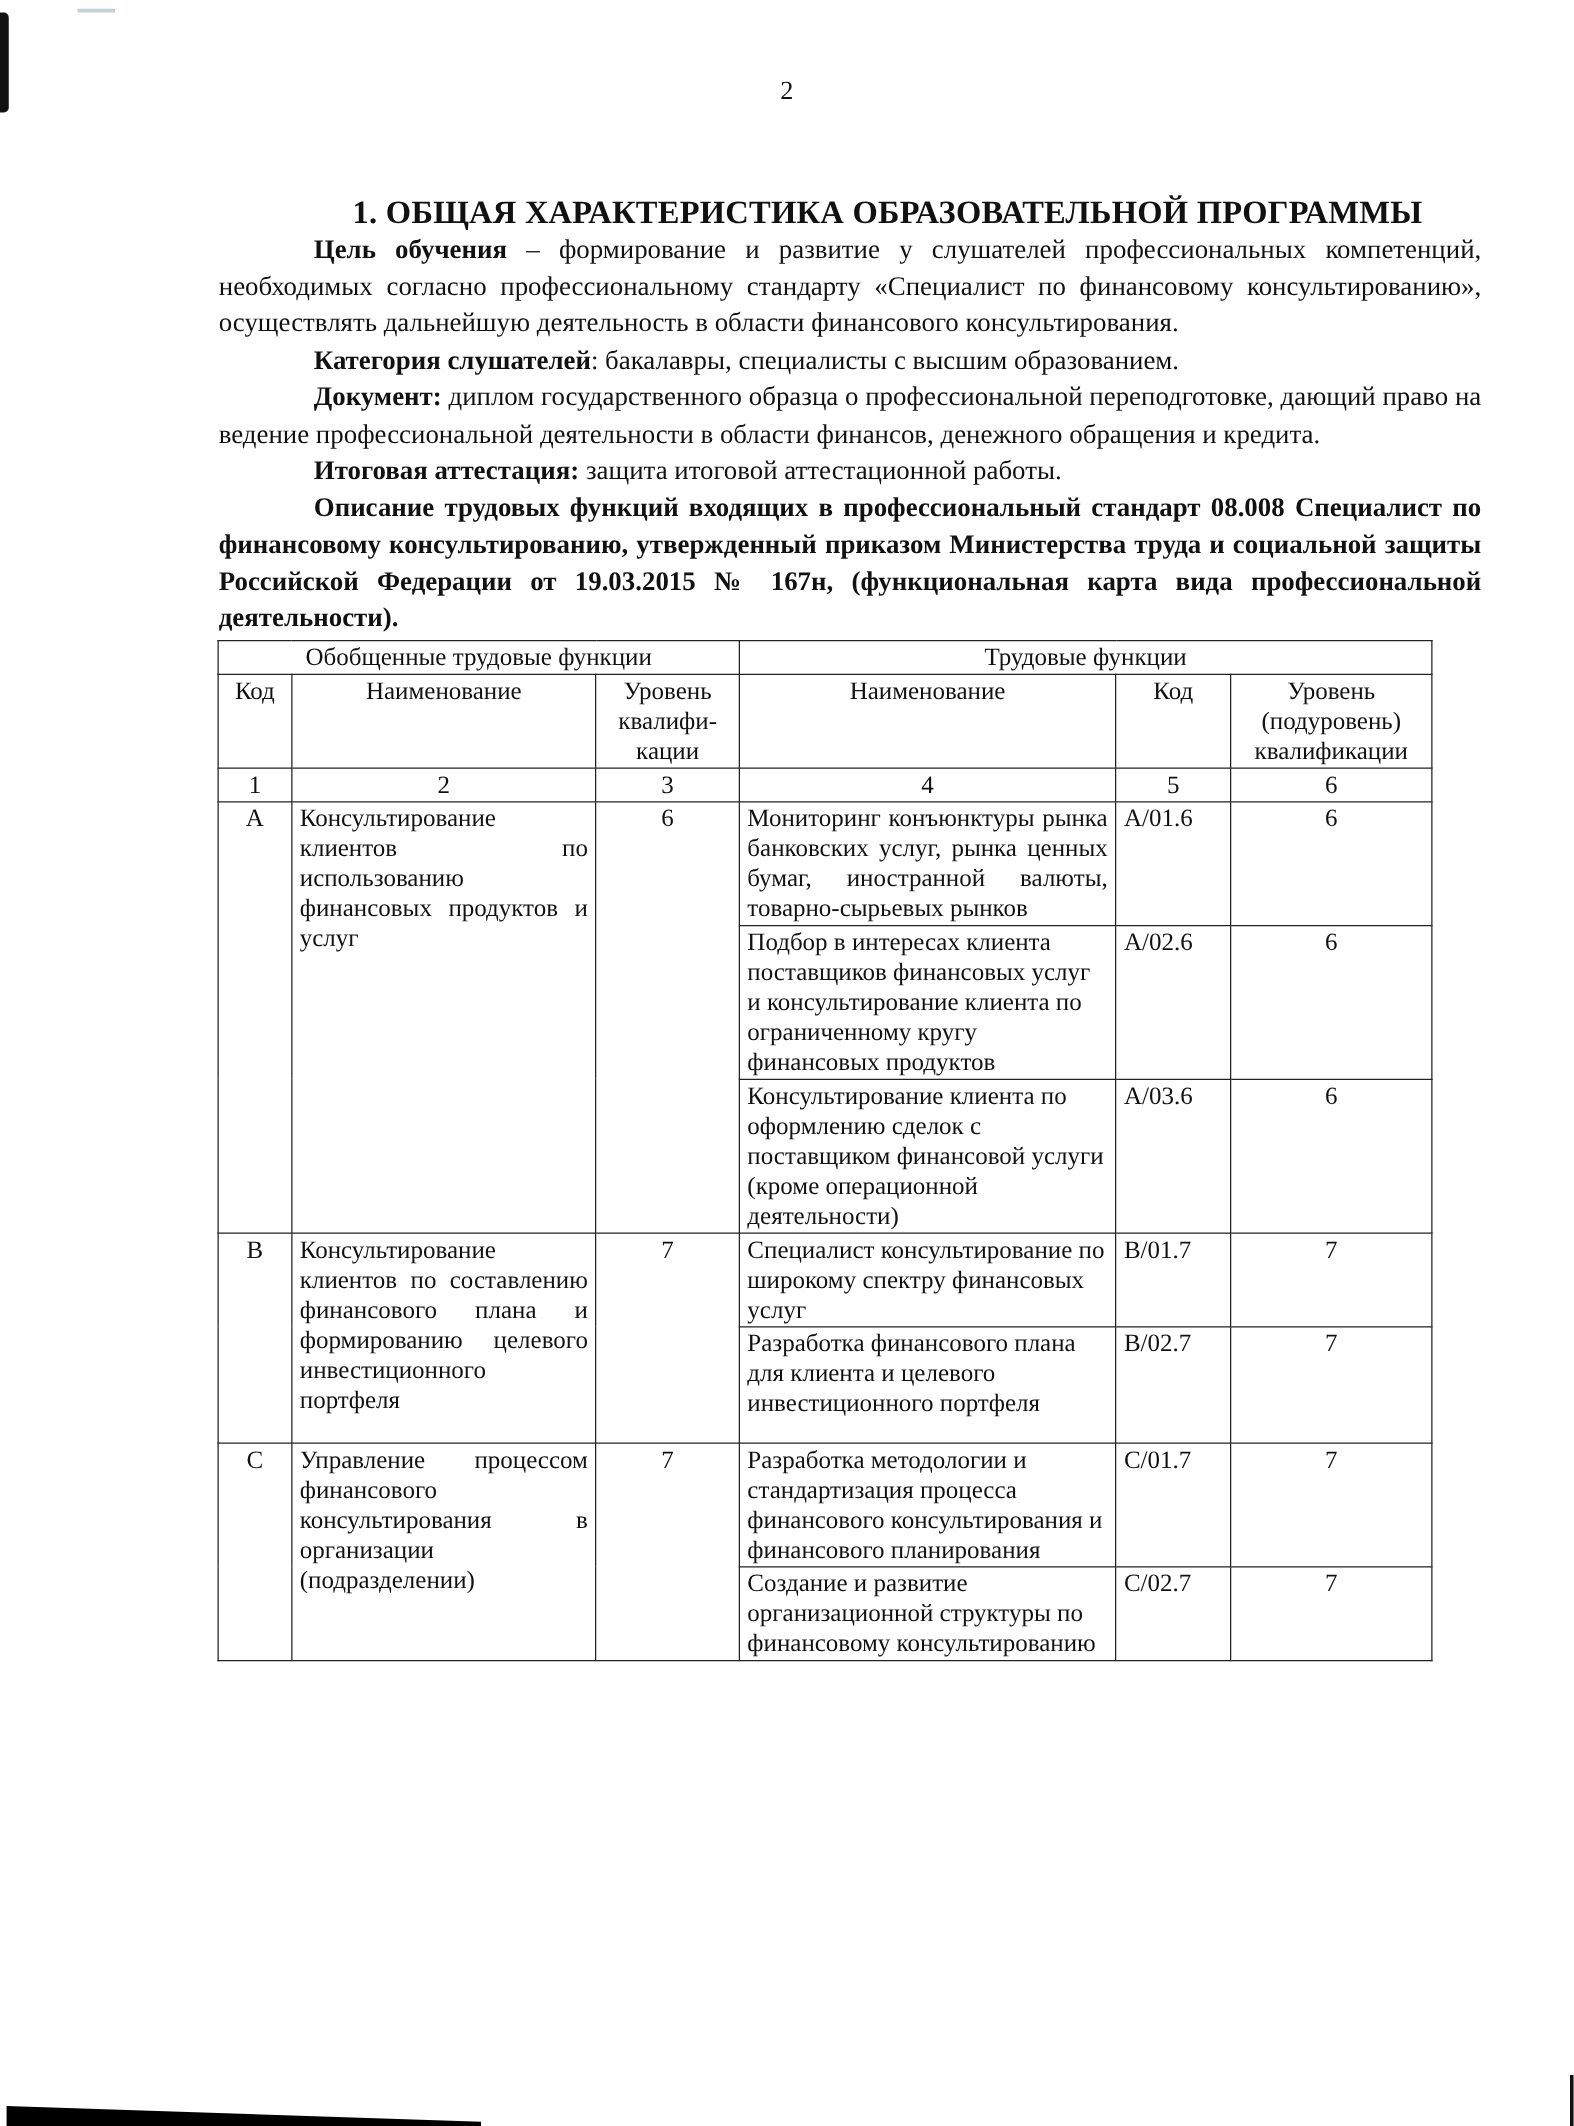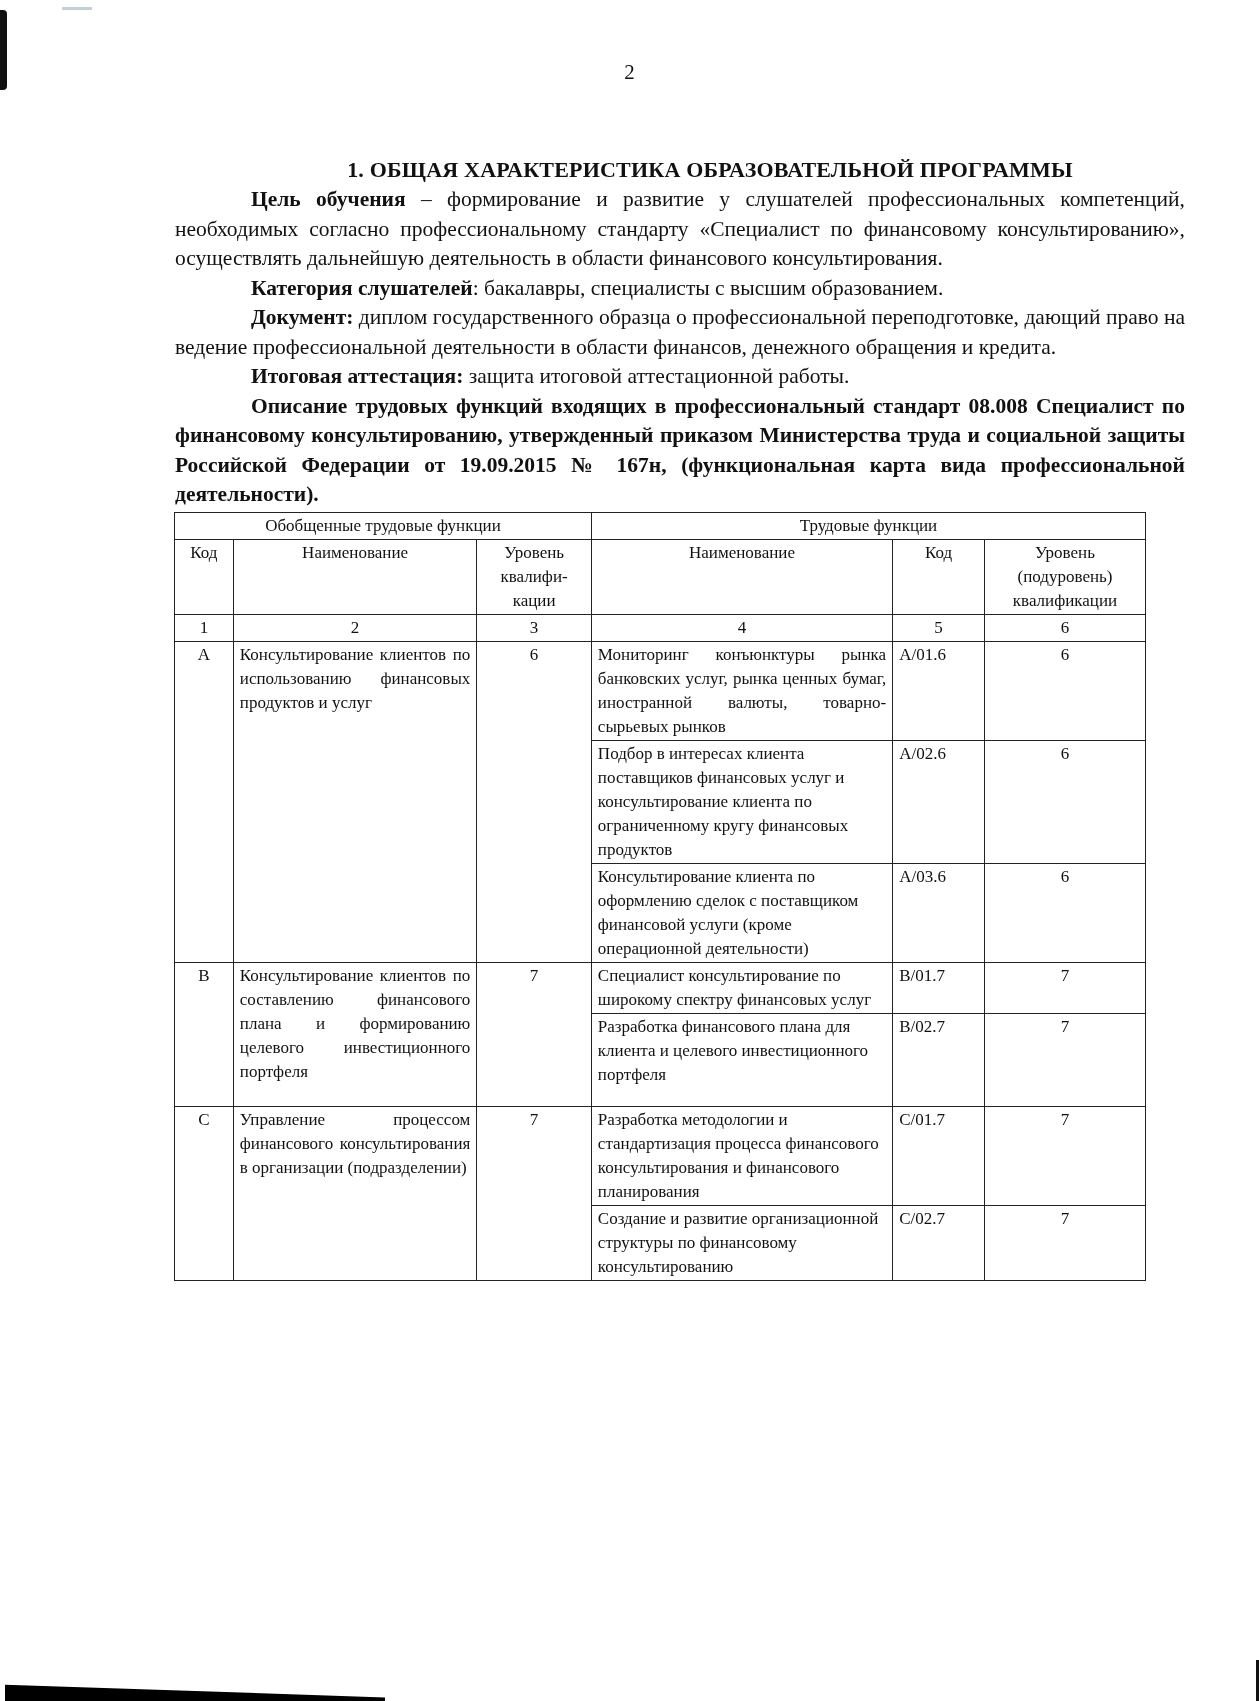--- a/index.html
+++ b/index.html
@@ -5,26 +5,26 @@
   html, body { margin:0; padding:0; background:#ffffff; }
   body { width:1259px; height:1701px; position:relative; overflow:hidden;
          font-family:"Liberation Serif", "DejaVu Serif", serif; color:#111; }
   .scan-left-edge { position:absolute; left:0; top:10px; width:7px; height:80px; background:#111; border-radius:0 4px 4px 0; }
   .scan-top-smudge { position:absolute; left:62px; top:7px; width:30px; height:3px; background:#9bb0b8; opacity:.6; }
   .scan-bottom-bar { position:absolute; left:5px; top:1683px; width:380px; height:18px; background:#000;
          clip-path: polygon(0 10%, 100% 80%, 100% 100%, 0 100%); }
   .scan-right-edge { position:absolute; right:0; top:1660px; width:3px; height:41px; background:#111; }
   .page-number { position:absolute; top:60px; left:0; width:1259px; text-align:center; font-size:21px; }
   .content { position:absolute; left:175px; top:155px; width:1010px; font-size:21.5px; line-height:29.5px; }
-  h1 { font-size:22px; font-weight:bold; text-align:center; margin:0; line-height:30px; padding-left:60px; letter-spacing:0.2px; }
+  h1 { font-size:26px; font-weight:bold; text-align:center; margin:0; line-height:30px; padding-left:60px; letter-spacing:0.2px; }
   p { margin:0; text-align:justify; }
   .indent { text-indent:76px; }
   .b { font-weight:bold; }
   .desc { font-weight:bold; text-align:justify; text-indent:76px; margin:0; }
-  table { border-collapse:collapse; width:972px; margin-top:2px; margin-left:-1px; font-size:17px; line-height:24px; }
+  table { border-collapse:collapse; width:972px; margin-top:2px; margin-left:-1px; font-size:20px; line-height:24px; }
   td, th { border:1.5px solid #222; vertical-align:top; padding:1px 6px; font-weight:normal; }
   th { text-align:center; }
   .c { text-align:center; }
   .j { text-align:justify; }
   .num td { text-align:center; }
 </style>
 </head>
 <body>
 
 <div class="scan-left-edge"></div>
@@ -38,21 +38,21 @@
   <h1>1. ОБЩАЯ ХАРАКТЕРИСТИКА  ОБРАЗОВАТЕЛЬНОЙ ПРОГРАММЫ</h1>
 
   <p class="indent"><span class="b">Цель обучения</span><span> – формирование и развитие у слушателей профессиональных компетенций, необходимых согласно профессиональному стандарту «Специалист по финансовому консультированию», осуществлять дальнейшую деятельность в области финансового консультирования.</span></p>
 
   <p class="indent"><span class="b">Категория слушателей</span><span>: бакалавры, специалисты с высшим образованием.</span></p>
 
   <p class="indent"><span class="b">Документ:</span><span> диплом государственного образца о профессиональной переподготовке, дающий право на ведение профессиональной деятельности в области финансов, денежного обращения  и кредита.</span></p>
 
   <p class="indent"><span class="b">Итоговая аттестация:</span><span>  защита итоговой аттестационной работы.</span></p>
 
-  <p class="desc">Описание трудовых функций входящих в профессиональный стандарт 08.008 Специалист по финансовому консультированию, утвержденный приказом Министерства труда и социальной защиты Российской Федерации от 19.09.2015 № 167н, (функциональная карта вида профессиональной деятельности).</p>
+  <p class="desc">Описание трудовых функций входящих в профессиональный стандарт 08.008 Специалист по финансовому консультированию, утвержденный приказом Министерства труда и социальной защиты Российской Федерации от 19.03.2015 № 167н, (функциональная карта вида профессиональной деятельности).</p>
 
   <table>
     <colgroup>
       <col style="width:57px">
         <col style="width:236px">
         <col style="width:111px">
       <col style="width:292px">
         <col style="width:89px">
         <col style="width:156px">
     </colgroup>

